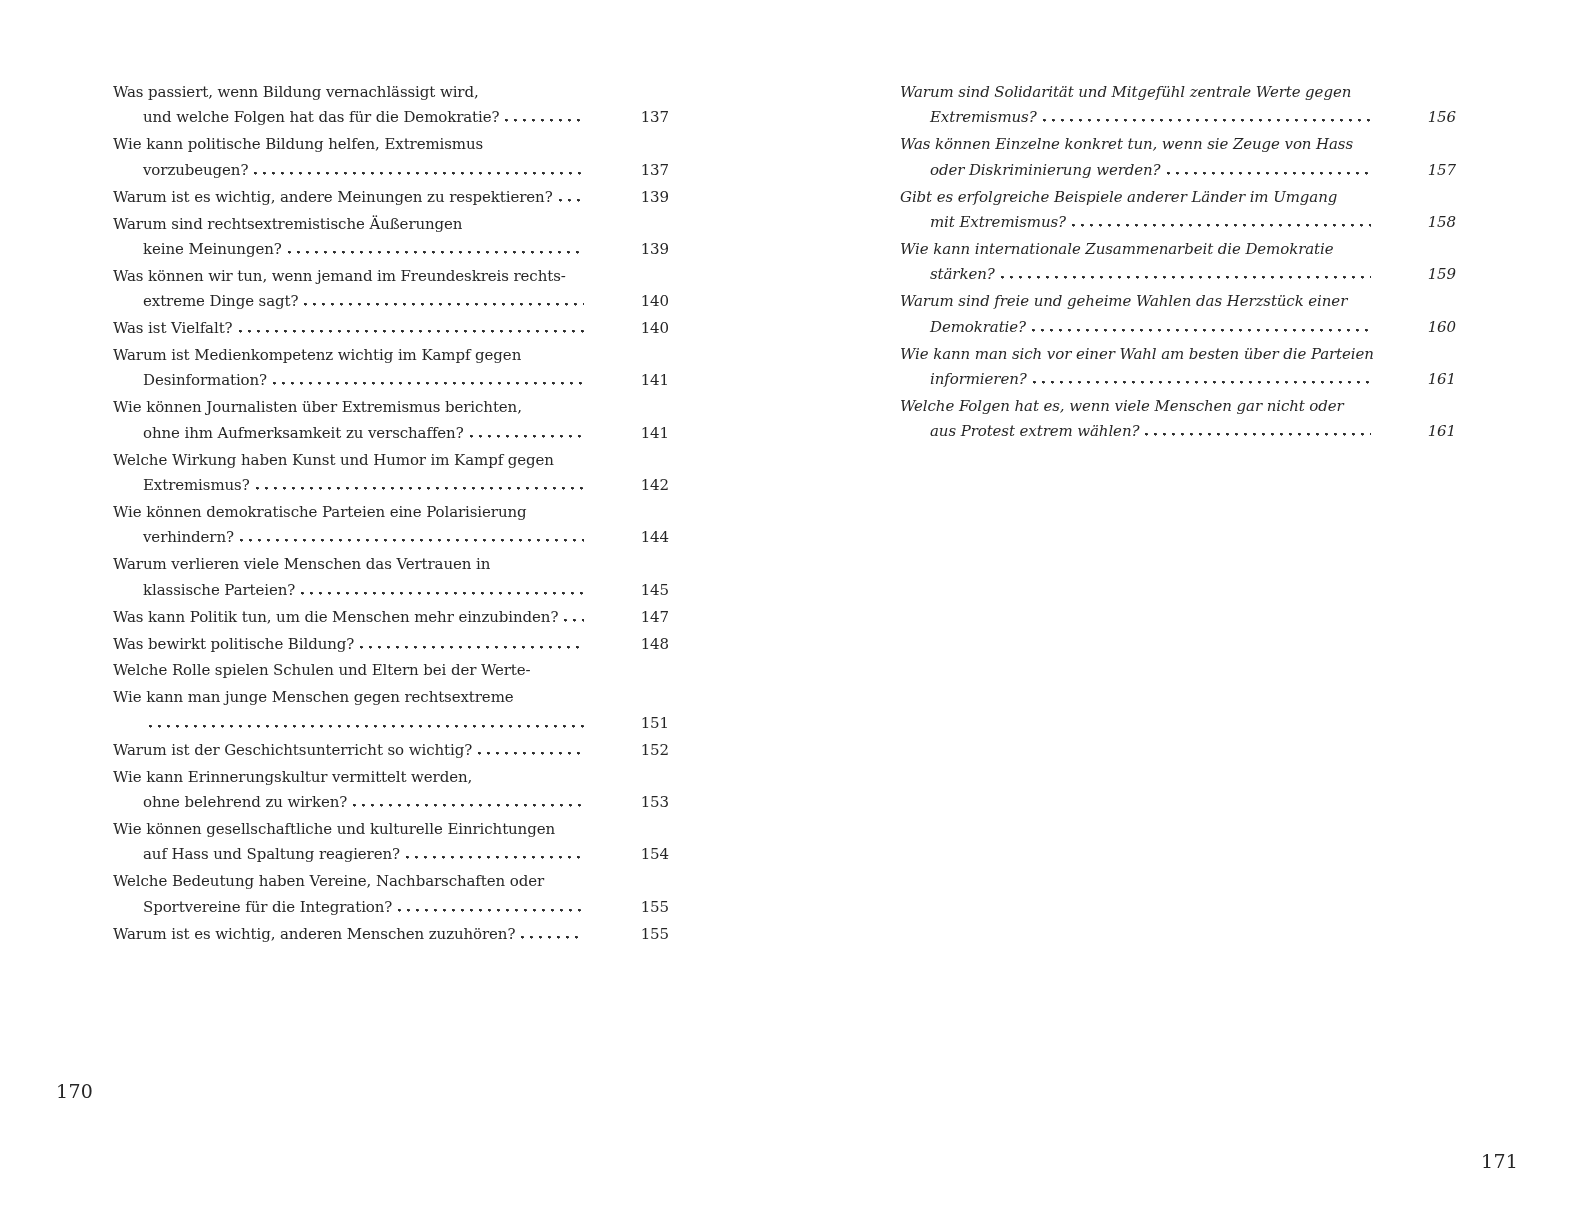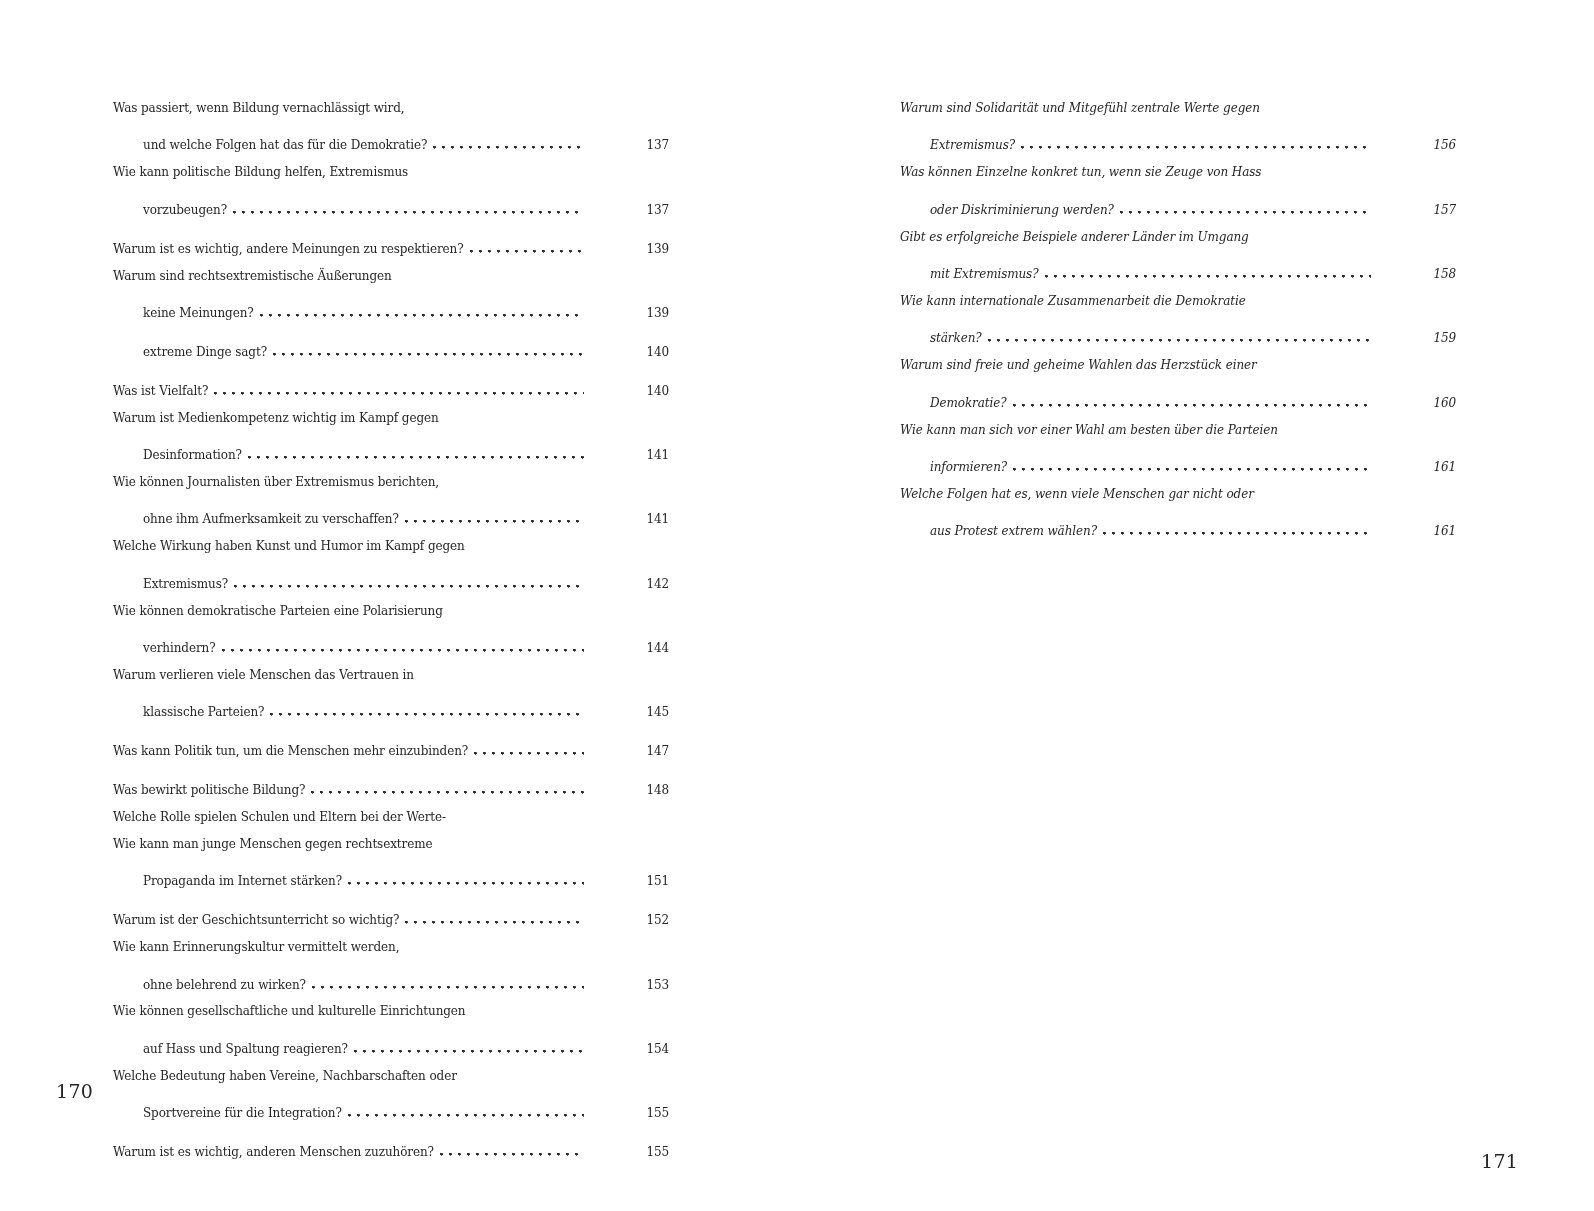--- a/index.html
+++ b/index.html
@@ -8,37 +8,37 @@
     position: relative;
     width: 1594px;
     height: 1211px;
     background: #ffffff;
     font-family: "DejaVu Serif", serif;
     color: #262626;
     overflow: hidden;
   }
   .toc-col {
     position: absolute;
-    top: 96px;
+    top: 80px;
     width: 556px;
-    font-size: 12px;
+    font-size: 15px;
     line-height: 25.4px;
     letter-spacing: -0.1px;
   }
   #toc-left  { left: 113px; }
   #toc-right { left: 900px; font-style: italic; }
   .entry { margin-bottom: 1.5px; }
   .line1 { white-space: nowrap; }
   .line2 {
     display: flex;
     align-items: baseline;
     padding-left: 30px;
   }
   .line2.no-indent { padding-left: 0; }
-  .line2 .txt { white-space: nowrap; flex: 0 0 auto; margin-top: 12px; }
+  .line2 .txt { white-space: nowrap; flex: 0 0 auto; }
   .dots {
     flex: 1 1 auto;
     min-width: 14px;
     height: 6px;
     margin: 0 20px 0 6px;
     background-image: radial-gradient(circle at 1.4px 4.2px, #2c2c2c 1.25px, rgba(0,0,0,0) 1.45px);
     background-size: 9px 6px;
     background-repeat: repeat-x;
   }
   .pg {
@@ -99,20 +99,23 @@
       <span class="txt">Warum sind rechtsextremistische Äußerungen</span>
     </div>
     <div class="line2">
       <span class="txt">keine Meinungen?</span>
       <span class="dots"></span>
       <span class="pg">139</span>
     </div>
   </div>
 
   <div class="entry">
+    <div class="line1">
+      <span class="txt">Was können wir tun, wenn jemand im Freundeskreis rechts-</span>
+    </div>
     <div class="line2">
       <span class="txt">extreme Dinge sagt?</span>
       <span class="dots"></span>
       <span class="pg">140</span>
     </div>
   </div>
 
   <div class="entry">
 
     <div class="line2 no-indent">
@@ -199,21 +202,20 @@
     <div class="line1">
       <span class="txt">Welche Rolle spielen Schulen und Eltern bei der Werte-</span>
     </div>
   </div>
 
   <div class="entry">
     <div class="line1">
       <span class="txt">Wie kann man junge Menschen gegen rechtsextreme</span>
     </div>
     <div class="line2">
-      <span class="txt">Propaganda im Internet stärken?</span>
       <span class="dots"></span>
       <span class="pg">151</span>
     </div>
   </div>
 
   <div class="entry">
 
     <div class="line2 no-indent">
       <span class="txt">Warum ist der Geschichtsunterricht so wichtig?</span>
       <span class="dots"></span>

